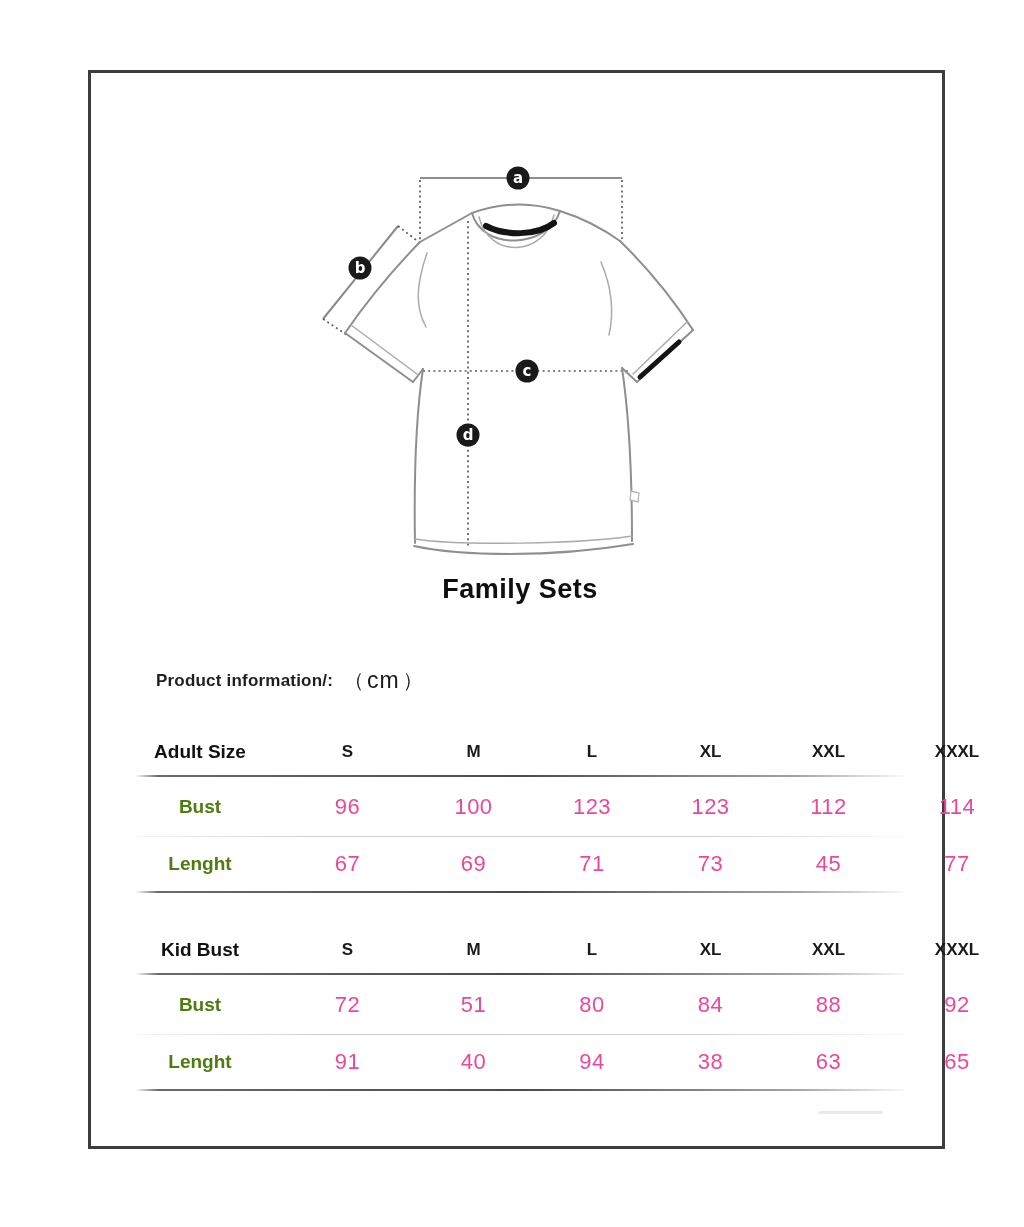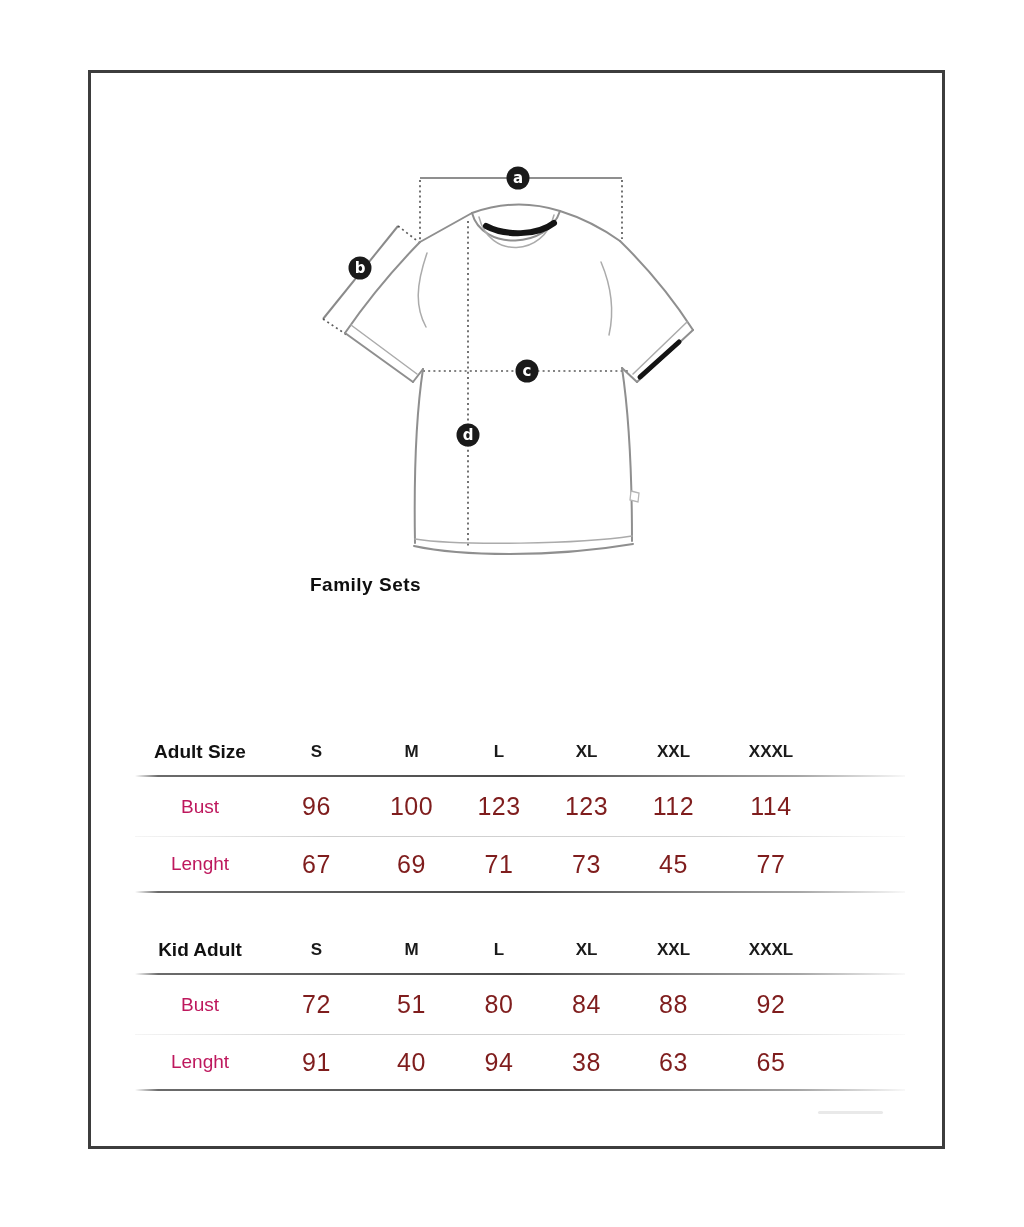--- a/index.html
+++ b/index.html
@@ -1,39 +1,39 @@
 <!DOCTYPE html>
 <html><head>
 <meta charset="utf-8">
 <style>
   html,body{margin:0;padding:0;background:#ffffff;}
   .page{position:relative;width:1024px;height:1227px;background:#ffffff;overflow:hidden;
         font-family:"Liberation Sans", sans-serif;color:#1a1a1a;}
   .frame{position:absolute;left:88px;top:70px;width:857px;height:1079px;
          border:3px solid #3d3d3d;box-sizing:border-box;background:#fff;}
   .shirt-svg{position:absolute;left:310px;top:155px;width:400px;height:410px;}
-  .family-title{position:absolute;left:310px;top:574px;width:420px;text-align:left;
-                font-size:19px;font-weight:bold;color:#0f0f0f;letter-spacing:0.5px;}
+  .family-title{position:absolute;left:310px;top:574px;width:420px;text-align:center;
+                font-size:27px;font-weight:bold;color:#0f0f0f;letter-spacing:0.5px;}
   .product-info{position:absolute;left:156px;top:667px;display:flex;align-items:center;}
   .pi-label{font-size:17px;font-weight:bold;color:#1f1f1f;letter-spacing:0.2px;}
   .pi-paren{font-size:20px;font-weight:400;color:#2a2a2a;padding:0 3px;}
   .pi-paren.open{margin-left:8px;}
   .pi-unit{font-size:23px;color:#1a1a1a;letter-spacing:1px;}
   .size-table{position:absolute;left:135px;width:770px;}
   .table-adult{top:729px;}
   .table-kid{top:927px;}
-  .trow{display:grid;grid-template-columns:130px 103px 87px 88px 87px 87px 108px;align-items:center;}
+  .trow{display:grid;grid-template-columns:130px 103px 87px 88px 87px 87px 108px;align-items:center;gap:31px;}
   .thead{height:46px;}
   .r1{height:59px;}
   .r2{height:54px;}
   .cell{text-align:center;}
   .header-label{font-weight:bold;font-size:19px;color:#111;}
   .size-cell{font-weight:bold;font-size:17px;color:#1a1a1a;}
-  .row-label{font-weight:normal;font-size:19px;color:#be185d;}
-  .num-cell{font-size:25px;font-weight:400;color:#7f1d1d;letter-spacing:0.5px;}
+  .row-label{font-weight:bold;font-size:19px;color:#4d7c0f;}
+  .num-cell{font-size:22px;font-weight:400;color:#ec4899;letter-spacing:0.5px;}
   .hline{height:2px;width:770px;
     background:linear-gradient(90deg, rgba(70,70,70,0) 0%, rgba(70,70,70,0.8) 3%,
                rgba(55,55,55,0.9) 50%, rgba(90,90,90,0.55) 86%, rgba(130,130,130,0.05) 100%);}
   .hline.light{height:1px;
     background:linear-gradient(90deg, rgba(170,170,170,0.12) 0%, rgba(175,175,175,0.6) 25%,
                rgba(175,175,175,0.55) 75%, rgba(185,185,185,0.08) 100%);}
   .ghost-line{position:absolute;left:818px;top:1111px;width:65px;height:3px;
               background:#e9e9e9;border-radius:2px;}
   .marker-letter{font-family:"DejaVu Sans", sans-serif;font-weight:bold;font-size:15px;fill:#ffffff;}
 </style>
@@ -106,20 +106,26 @@
       <text class="marker-letter" x="217" y="216" text-anchor="middle" dominant-baseline="central">c</text>
     </g>
     <g>
       <circle cx="158" cy="280" r="11.5" fill="#1a1a1a"></circle>
       <text class="marker-letter" x="158" y="280" text-anchor="middle" dominant-baseline="central">d</text>
     </g>
   </svg>
 
   <div class="family-title">Family Sets</div>
 
+  <div class="product-info">
+    <span class="pi-label">Product information/:</span>
+    <span class="pi-paren open">（</span>
+    <span class="pi-unit">cm</span>
+    <span class="pi-paren">）</span>
+  </div>
 
   <div class="size-table table-adult">
     <div class="trow thead">
       <div class="cell header-label">Adult Size</div>
       <div class="cell size-cell">S</div>
       <div class="cell size-cell">M</div>
       <div class="cell size-cell">L</div>
       <div class="cell size-cell">XL</div>
       <div class="cell size-cell">XXL</div>
       <div class="cell size-cell">XXXL</div>
@@ -142,21 +148,21 @@
       <div class="cell num-cell">71</div>
       <div class="cell num-cell">73</div>
       <div class="cell num-cell">45</div>
       <div class="cell num-cell">77</div>
     </div>
     <div class="hline"></div>
   </div>
 
   <div class="size-table table-kid">
     <div class="trow thead">
-      <div class="cell header-label">Kid Adult</div>
+      <div class="cell header-label">Kid Bust</div>
       <div class="cell size-cell">S</div>
       <div class="cell size-cell">M</div>
       <div class="cell size-cell">L</div>
       <div class="cell size-cell">XL</div>
       <div class="cell size-cell">XXL</div>
       <div class="cell size-cell">XXXL</div>
     </div>
     <div class="hline"></div>
     <div class="trow r1">
       <div class="cell row-label">Bust</div>

